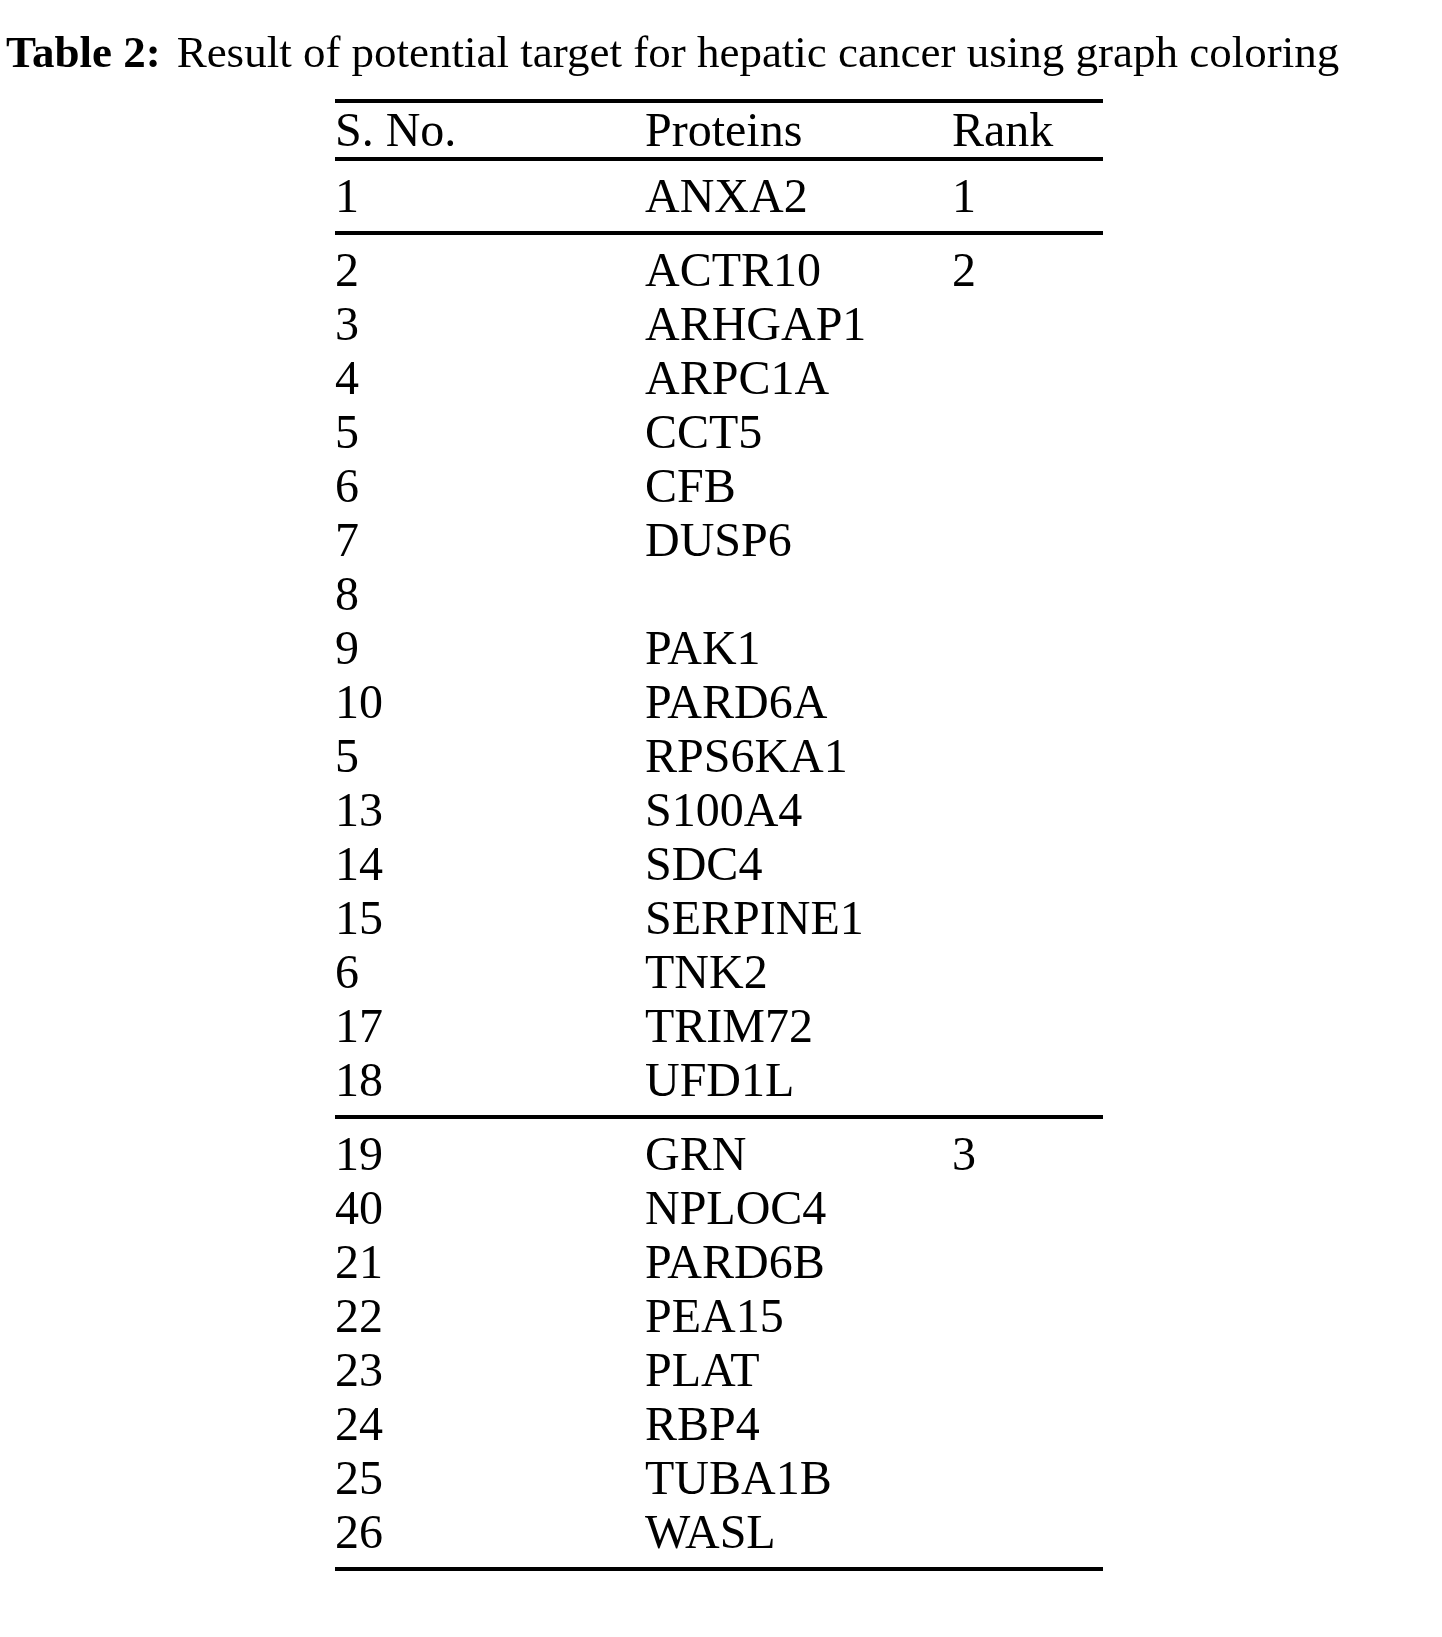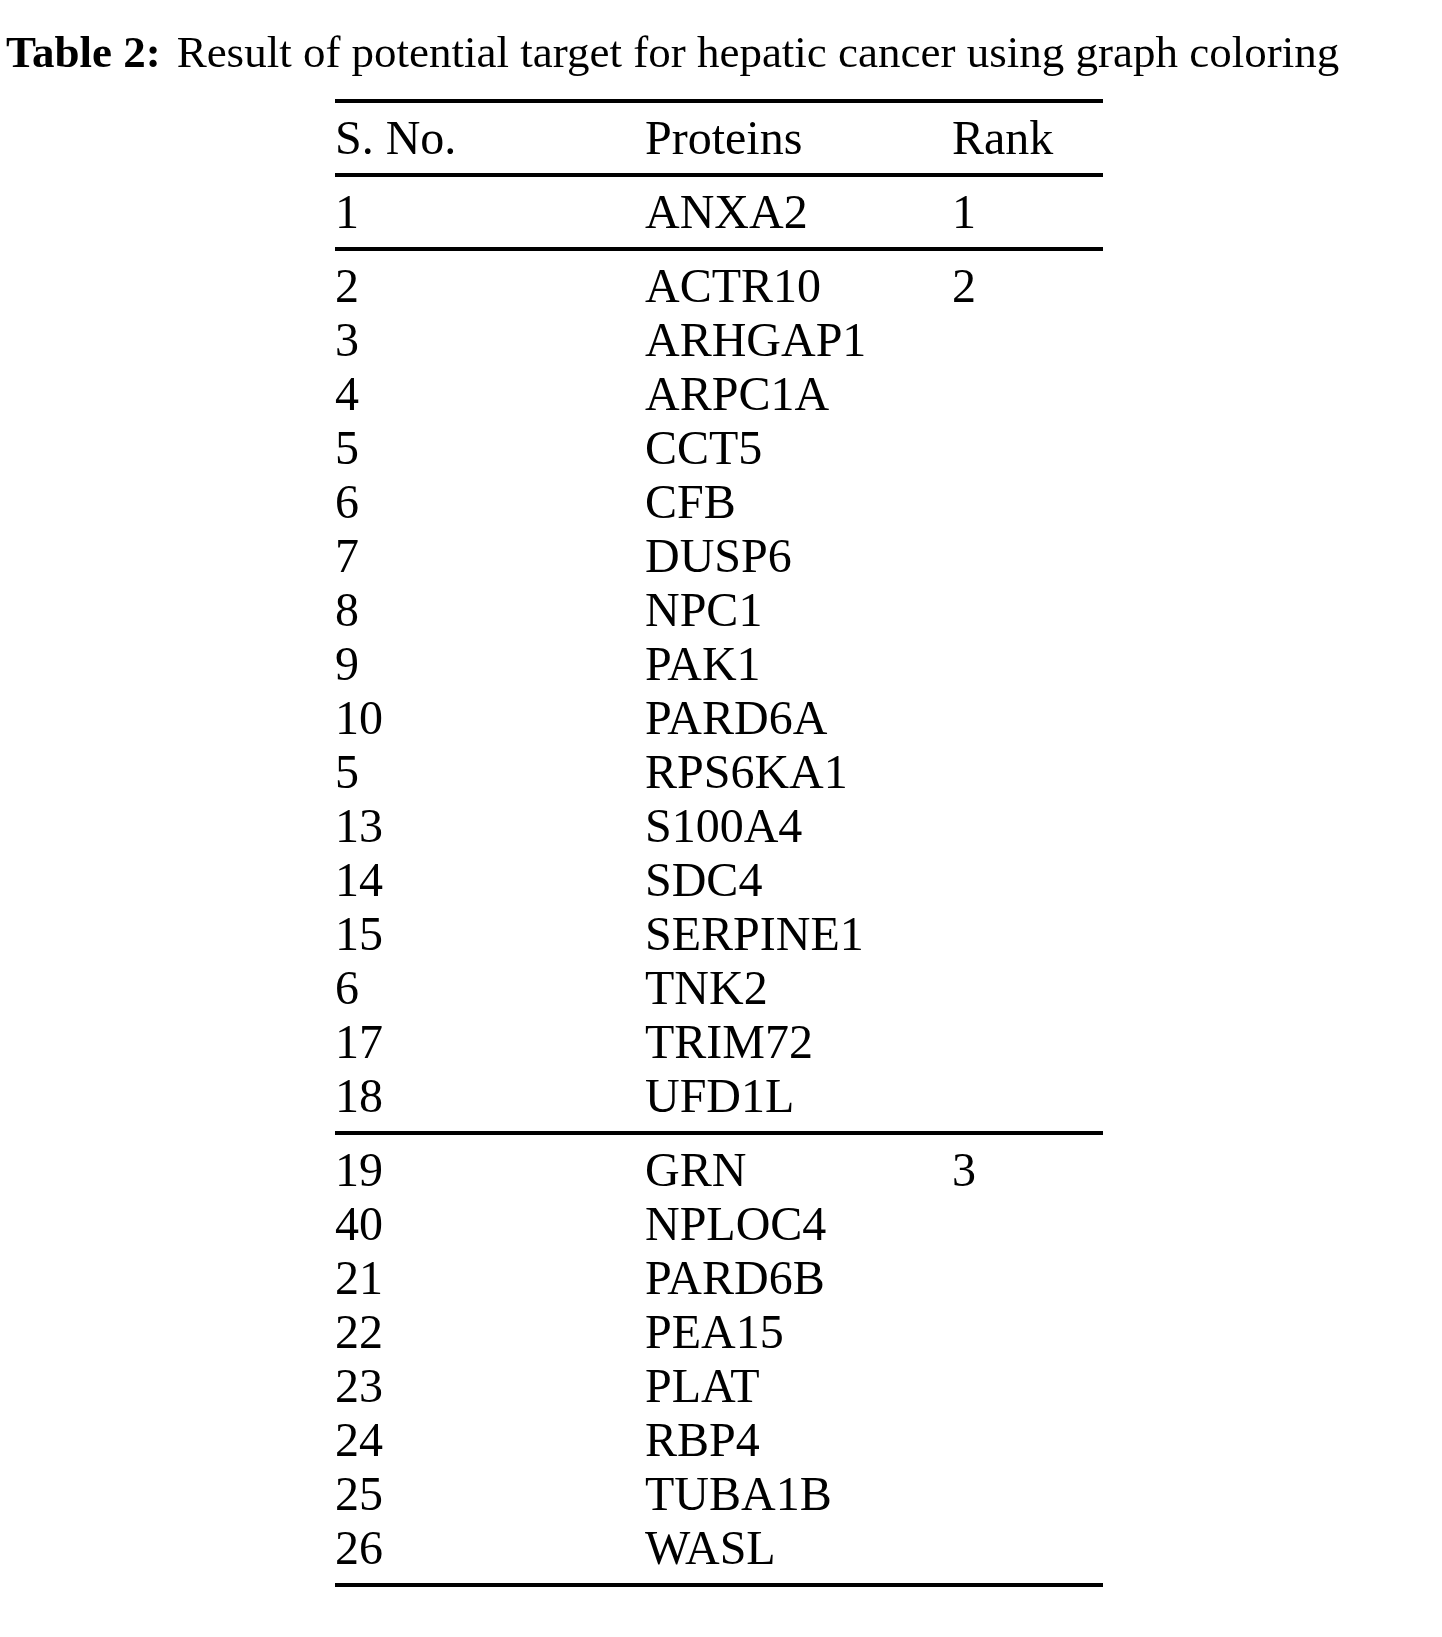--- a/index.html
+++ b/index.html
@@ -45,21 +45,21 @@
   .row {
     display: grid;
     grid-template-columns: 310px 307px 1fr;
     font-size: 48px;
     line-height: 54px;
   }
   .row span {
     display: block;
   }
   .header-row {
-    padding: 8px 0;
+    padding: 0 0;
   }
   .group {
     padding: 8px 0;
   }
 </style>
 </head>
 <body>
 
 <div class="page">
 
@@ -113,21 +113,20 @@
             <span>CFB</span>
             <span></span>
           </div>
           <div class="row">
             <span>7</span>
             <span>DUSP6</span>
             <span></span>
           </div>
           <div class="row">
             <span>8</span>
-            <span>NPC1</span>
             <span></span>
           </div>
           <div class="row">
             <span>9</span>
             <span>PAK1</span>
             <span></span>
           </div>
           <div class="row">
             <span>10</span>
             <span>PARD6A</span>

